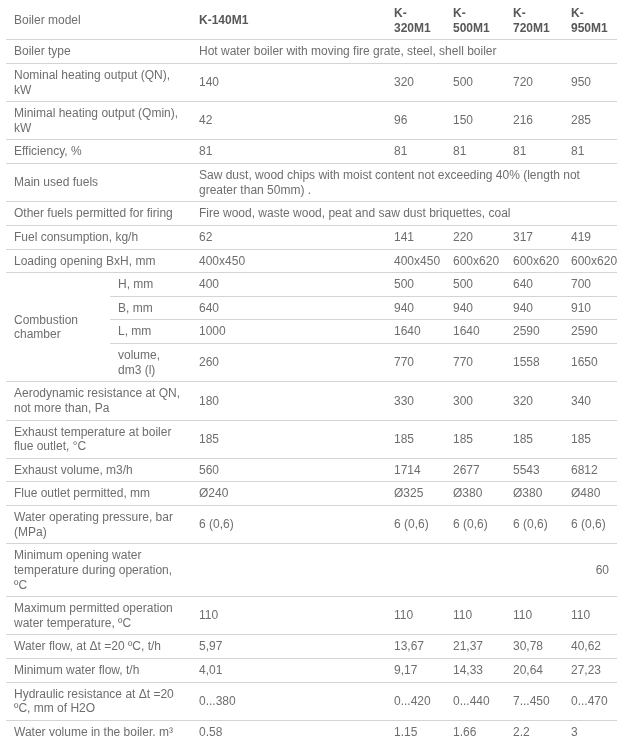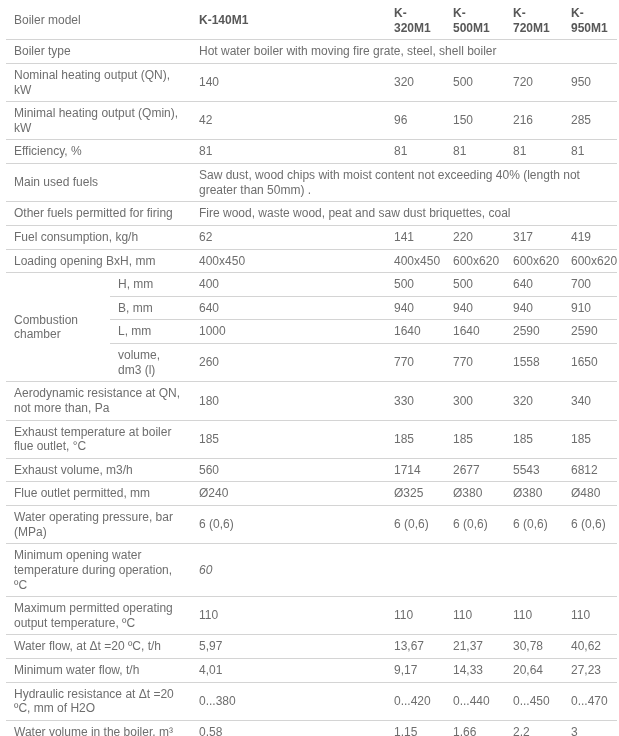--- a/index.html
+++ b/index.html
@@ -17,21 +17,21 @@
     color: #6e6e6e;
   }
   td {
     border-bottom: 1px solid #d4d4d4;
     padding: 4px 8px;
     vertical-align: middle;
     line-height: 1.22;
     overflow: hidden;
   }
   td.hd { font-weight: bold; color: #585858; }
-  td.ct { text-align: left; font-style: italic; }
+  td.ct { text-align: right; }
   tr { background: #ffffff; }
 </style>
 </head>
 <body>
 
 <table class="specs">
   <colgroup>
     <col style="width:104px">
       <col style="width:81px">
       <col style="width:195px">
@@ -189,21 +189,21 @@
     <td>6 (0,6)</td>
     <td>6 (0,6)</td>
   </tr>
 
   <tr>
     <td colspan="2">Minimum opening water temperature during operation, ºC</td>
     <td colspan="5" class="ct">60</td>
   </tr>
 
   <tr>
-    <td colspan="2">Maximum permitted operating output temperature, ºC</td>
+    <td colspan="2">Maximum permitted operation water temperature, ºC</td>
     <td>110</td>
     <td>110</td>
     <td>110</td>
     <td>110</td>
     <td>110</td>
   </tr>
 
   <tr>
     <td colspan="2">Water flow, at Δt =20 ºC, t/h</td>
     <td>5,97</td>
@@ -220,21 +220,21 @@
     <td>14,33</td>
     <td>20,64</td>
     <td>27,23</td>
   </tr>
 
   <tr>
     <td colspan="2">Hydraulic resistance at Δt =20 ºC, mm of H2O</td>
     <td>0...380</td>
     <td>0...420</td>
     <td>0...440</td>
-    <td>0...450</td>
+    <td>7...450</td>
     <td>0...470</td>
   </tr>
 
   <tr>
     <td colspan="2">Water volume in the boiler, m³</td>
     <td>0,58</td>
     <td>1,15</td>
     <td>1,66</td>
     <td>2,2</td>
     <td>3</td>

